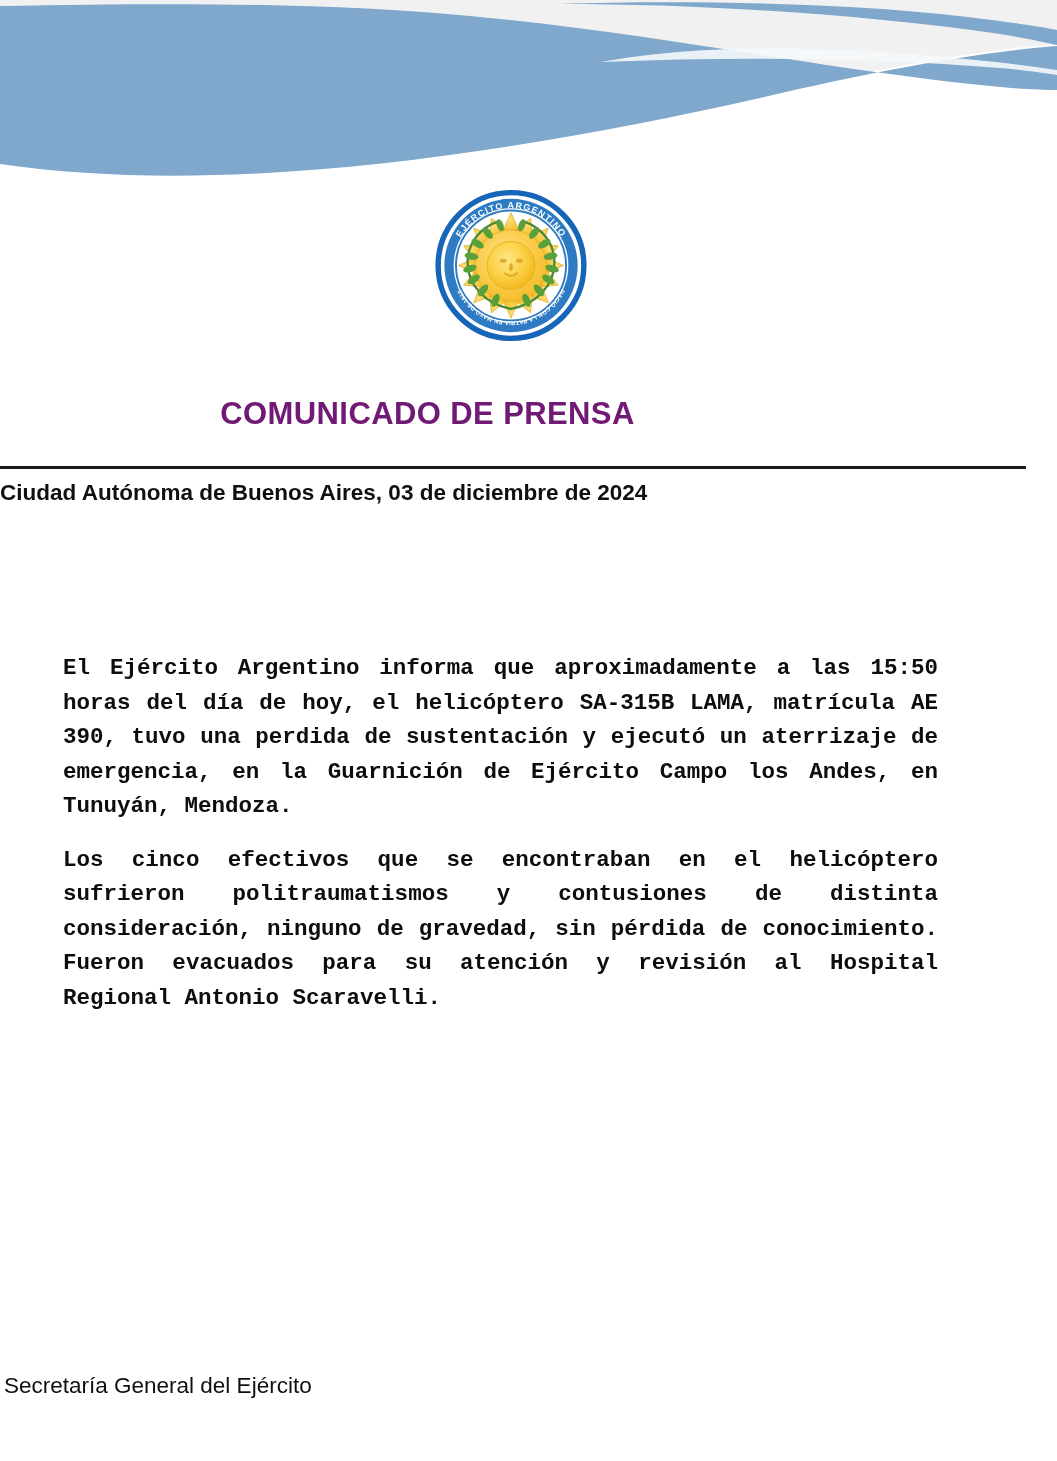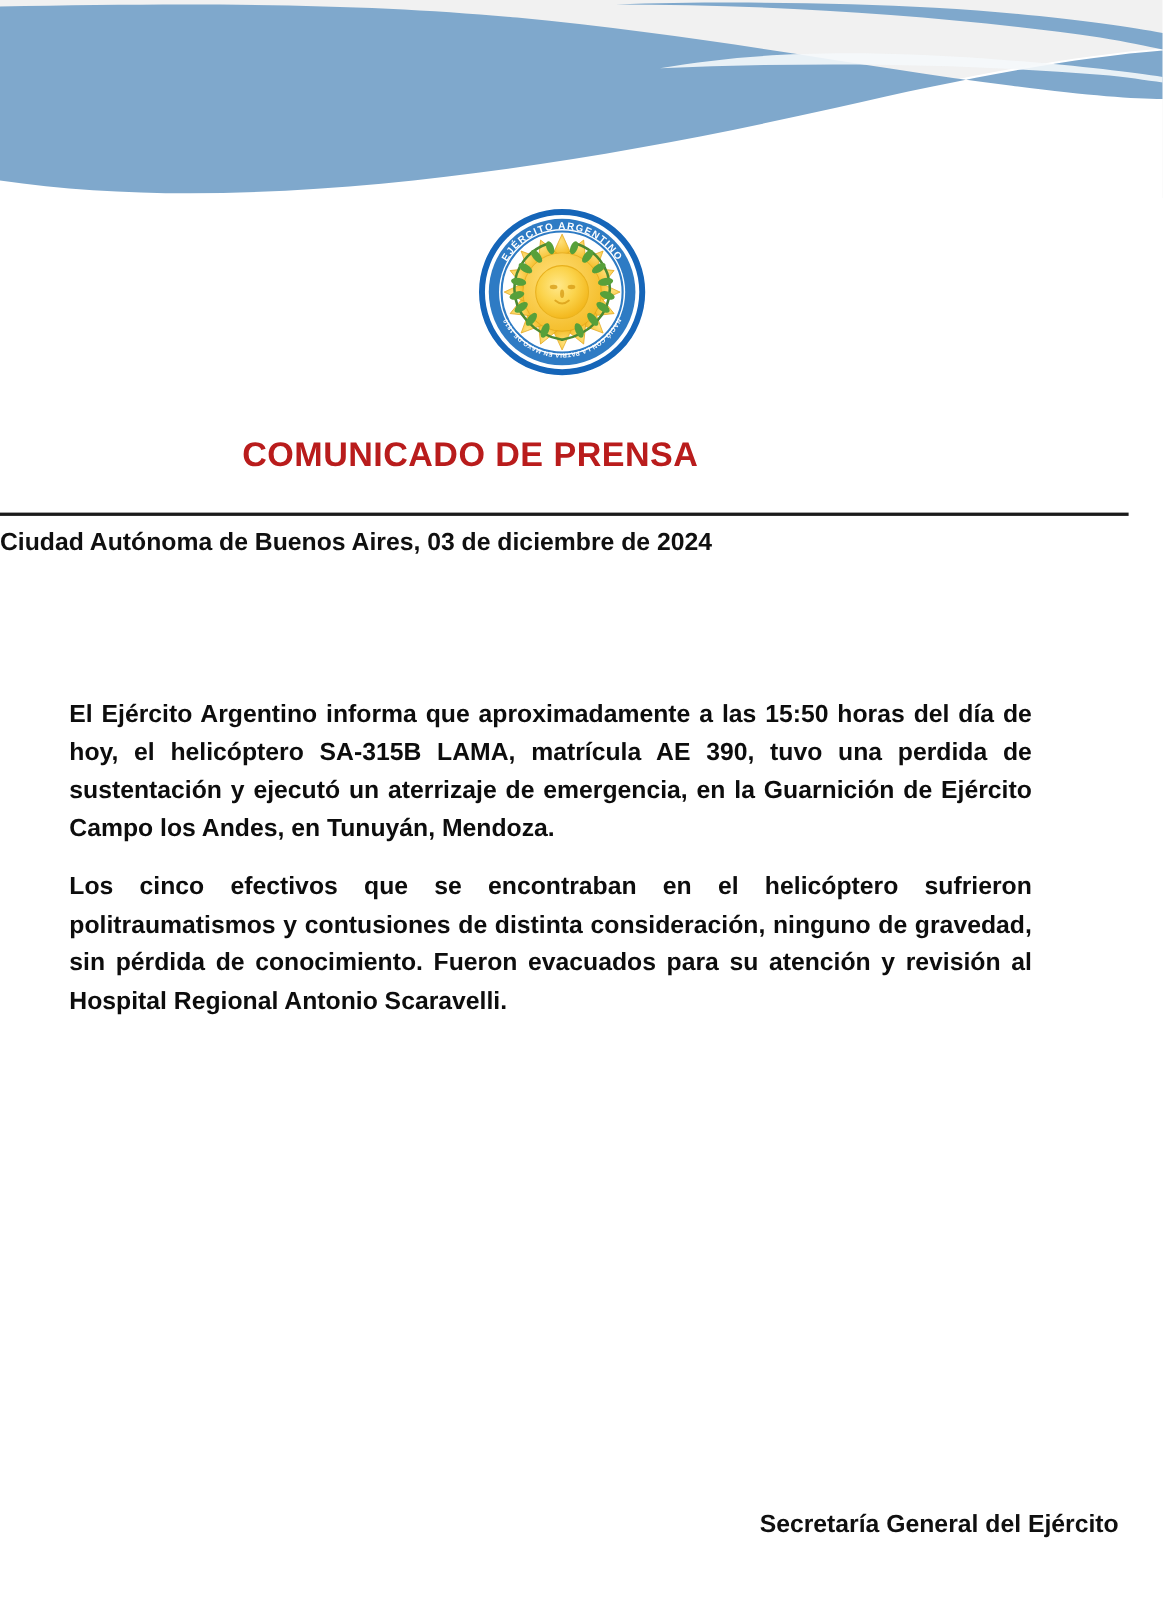--- a/index.html
+++ b/index.html
@@ -44,21 +44,21 @@
   
   #doc-title {
     position: absolute;
     top: 396px;
     left: 0;
     width: 855px;
     text-align: center;
     font-size: 31px;
     font-weight: bold;
     letter-spacing: 0.4px;
-    color: #b91c1c;
+    color: #701a75;
   }
 
   
   #divider {
     position: absolute;
     top: 466px;
     left: 0px;
     width: 1026px;
     height: 3px;
     background: #1a1a1a;
@@ -72,44 +72,45 @@
     width: 1032px;
     text-align: left;
     font-size: 22.5px;
     font-weight: bold;
     color: #101010;
   }
 
   
   #body-text {
     position: absolute;
-    top: 632px;
+    top: 651px;
     left: 63px;
     width: 875px;
+    font-family: Liberation Mono, monospace;
   }
   .para {
     font-size: 22.5px;
     font-weight: bold;
     line-height: 34.5px;
     color: #0d0d0d;
     text-align: justify;
     text-justify: inter-word;
     margin-bottom: 19px;
   }
   .para:last-child { margin-bottom: 0; }
 
   
   #signature {
     position: absolute;
     top: 1373px;
-    left: 17px;
+    left: 4px;
     width: 1000px;
-    text-align: right;
+    text-align: left;
     font-size: 22.5px;
-    font-weight: bold;
+    font-weight: normal;
     color: #101010;
   }
 </style>
 </head>
 <body>
 
 <div id="header-wave">
   <svg viewBox="0 0 1057 180" preserveAspectRatio="none" xmlns="http://www.w3.org/2000/svg">
 
     <rect x="0" y="0" width="1057" height="180" fill="#F1F1F1"></rect>

